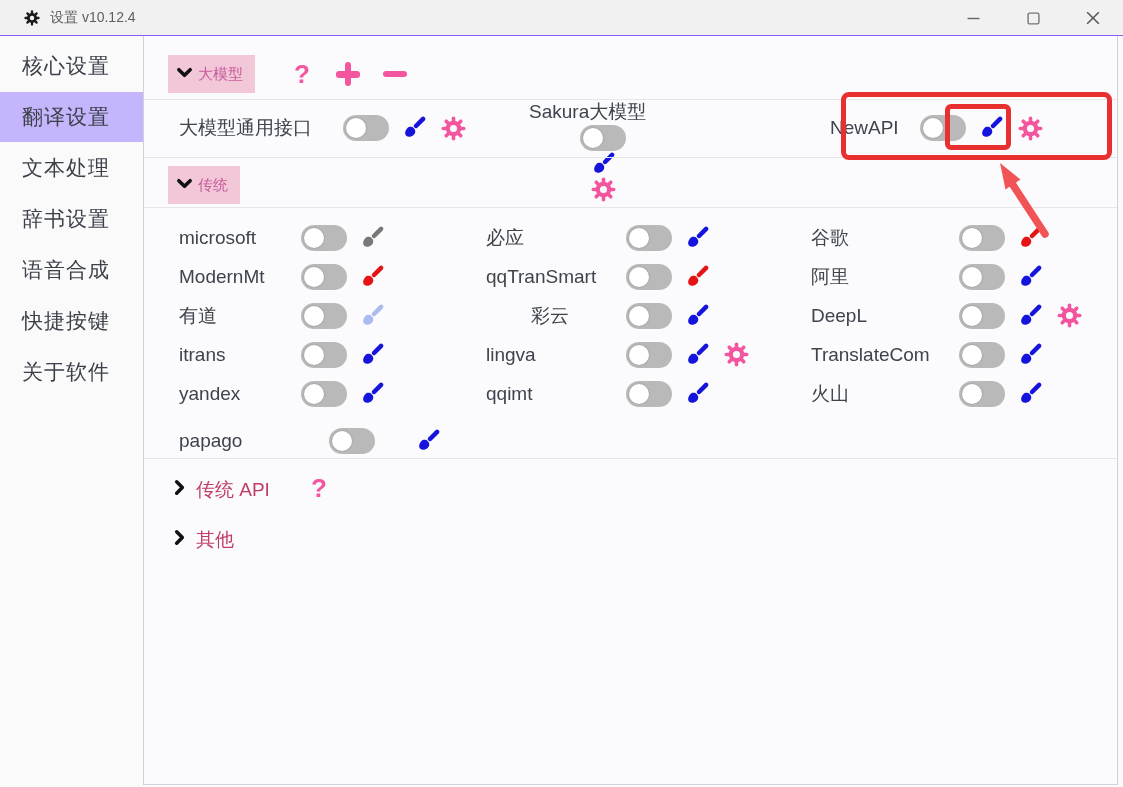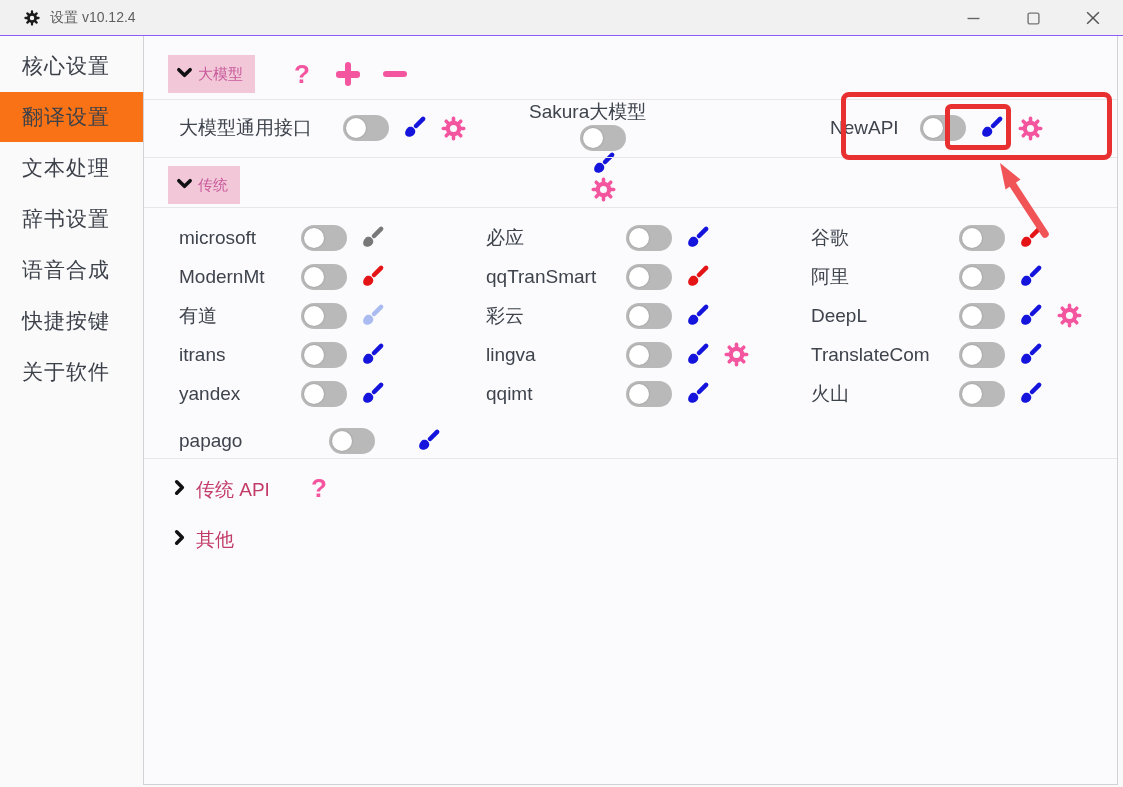--- a/index.html
+++ b/index.html
@@ -19,21 +19,21 @@
   .tb-title{margin-left:10px;font-size:14px;color:#5f5f5f;}
   .tb-controls{position:absolute;right:0;top:0;height:36px;display:flex;}
   .tb-btn{width:60px;height:36px;display:flex;align-items:center;justify-content:center;cursor:default;}
   
   .sidebar{position:absolute;left:0;top:36px;width:143px;bottom:0;background:#fafafb;}
   .sb-item{
     height:50px;margin-top:1px;display:flex;align-items:center;
     padding-left:22px;font-size:21px;color:#3c4149;letter-spacing:1px;
   }
   .sb-item:first-child{margin-top:5px;}
-  .sb-item.selected{background:#f97316;text-align:right;}
+  .sb-item.selected{background:#c4b5fd;text-align:right;}
   
   .main{
     position:absolute;left:143px;top:36px;width:975px;height:749px;
     box-sizing:border-box;background:#fbfbfd;
     border-left:1px solid #d2d2d6;border-right:1px solid #d2d2d6;border-bottom:1px solid #d2d2d6;
   }
   .hline{position:absolute;left:0;right:0;height:1px;background:#e7e7ea;}
   .sec-tab{
     position:absolute;height:38px;background:var(--header-bg);
     display:flex;align-items:center;padding:0 12px 0 8px;gap:5px;
@@ -317,21 +317,21 @@
         <span class="toggle"></span>
         <span class="ico">
           <svg width="26" height="26" viewBox="0 0 24 24">
             <g fill="#e41315" transform="rotate(45 12 12)">
               <rect x="9.9" y="-2" width="4.2" height="13.5" rx="2.1"></rect>
               <path d="M12 12.2c2.6 0 4.4 1.8 4.3 4.3-0.1 3.1-2 5.6-4.3 5.6s-4.2-2.5-4.3-5.6c-0.1-2.5 1.7-4.3 4.3-4.3z"></path>
             </g>
           </svg>
         </span>
       </div>
-      <div class="svc" style="left: 342px; top: 260px; height: 39px;">
+      <div class="svc" style="left: 342px; top: 260px; height: 39px; text-align: center;">
         <span class="lbl" style="width: 128px;">彩云</span>
         <span class="toggle"></span>
         <span class="ico">
           <svg width="26" height="26" viewBox="0 0 24 24">
             <g fill="#1414dd" transform="rotate(45 12 12)">
               <rect x="9.9" y="-2" width="4.2" height="13.5" rx="2.1"></rect>
               <path d="M12 12.2c2.6 0 4.4 1.8 4.3 4.3-0.1 3.1-2 5.6-4.3 5.6s-4.2-2.5-4.3-5.6c-0.1-2.5 1.7-4.3 4.3-4.3z"></path>
             </g>
           </svg>
         </span>

